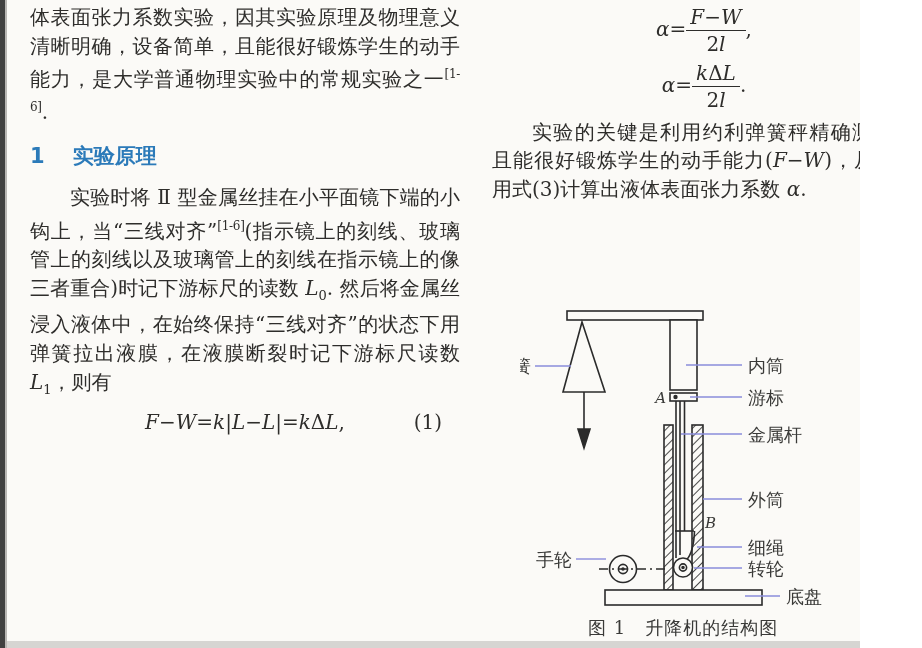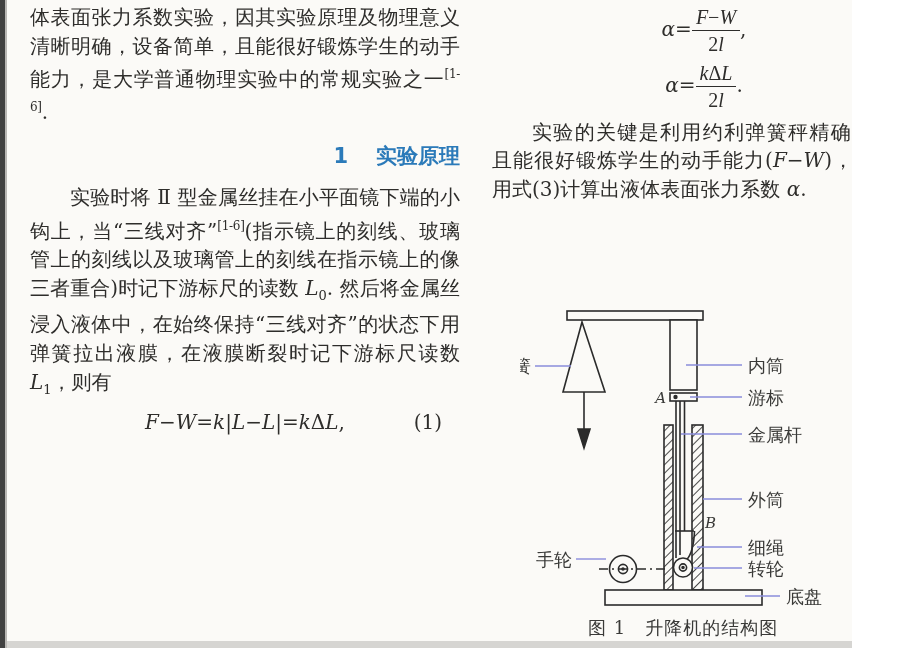--- a/index.html
+++ b/index.html
@@ -1,37 +1,37 @@
 <!DOCTYPE html>
 <html><head>
 <meta charset="utf-8">
 <style>
   html,body{margin:0;padding:0;}
   .page{position:relative;width:852px;height:648px;background:#fbfaf7;overflow:hidden;
-        font-family:"DejaVu Serif","Liberation Serif",serif;color:#2e2d2b;}
+        font-family:"DejaVu Serif","Liberation Serif",serif;color:#2e2d2b;padding-left:8px;}
   .scan-edge-left{position:absolute;left:0;top:0;width:5px;height:648px;background:#414141;z-index:5;}
   .scan-edge-left2{position:absolute;left:5px;top:0;width:2px;height:648px;background:#b9b7b4;z-index:5;}
   .scan-edge-bottom{position:absolute;left:0;top:641px;width:922px;height:7px;background:#d6d5d2;z-index:4;}
   .col{position:absolute;text-align:justify;font-size:20px;line-height:28.6px;}
   .col-left{left:30px;top:3px;width:430px;}
   .col-right{left:492px;top:0px;width:424px;}
   .col p{margin:0;padding:0;}
   .indent{text-indent:2em;}
   .sup{font-size:12px;vertical-align:super;letter-spacing:-0.3px;}
   .sub{font-size:13px;vertical-align:sub;}
   .it{font-style:italic;}
   .section{font-family:"DejaVu Sans","Liberation Sans",sans-serif;color:#2b7ab9;
-           font-size:21px;font-weight:bold;margin:15px 0 13px 0;text-align:right;}
+           font-size:21px;font-weight:bold;margin:15px 0 13px 0;text-align:left;}
   .section .secnum{margin-right:28px;}
   .eqrow{position:relative;text-align:center;margin:4px 0;}
   .eqrow.tall{margin:6px 0;}
   .eqnum{position:absolute;top:50%;transform:translateY(-50%);}
   .eqnum-l{right:18px;}
   .eqnum-r{right:28px;}
-  .frac{display:inline-block;vertical-align:middle;text-align:center;line-height:1.12;font-family:Liberation Serif, serif;}
+  .frac{display:inline-block;vertical-align:middle;text-align:center;line-height:1.12;}
   .frac .fnum{display:block;border-bottom:1.5px solid #2e2d2b;padding:0 4px 2px 4px;}
   .frac .fden{display:block;padding-top:2px;}
   .figure-svg{position:absolute;left:520px;top:293px;z-index:2;}
   svg text{font-family:"DejaVu Serif","Liberation Serif",serif;fill:#3a3a38;}
   svg .cjk{font-size:18px;}
   svg .ptlabel{font-size:15px;font-style:italic;}
   svg .cap{font-size:18px;letter-spacing:1px;}
 </style>
 </head>
 <body>

